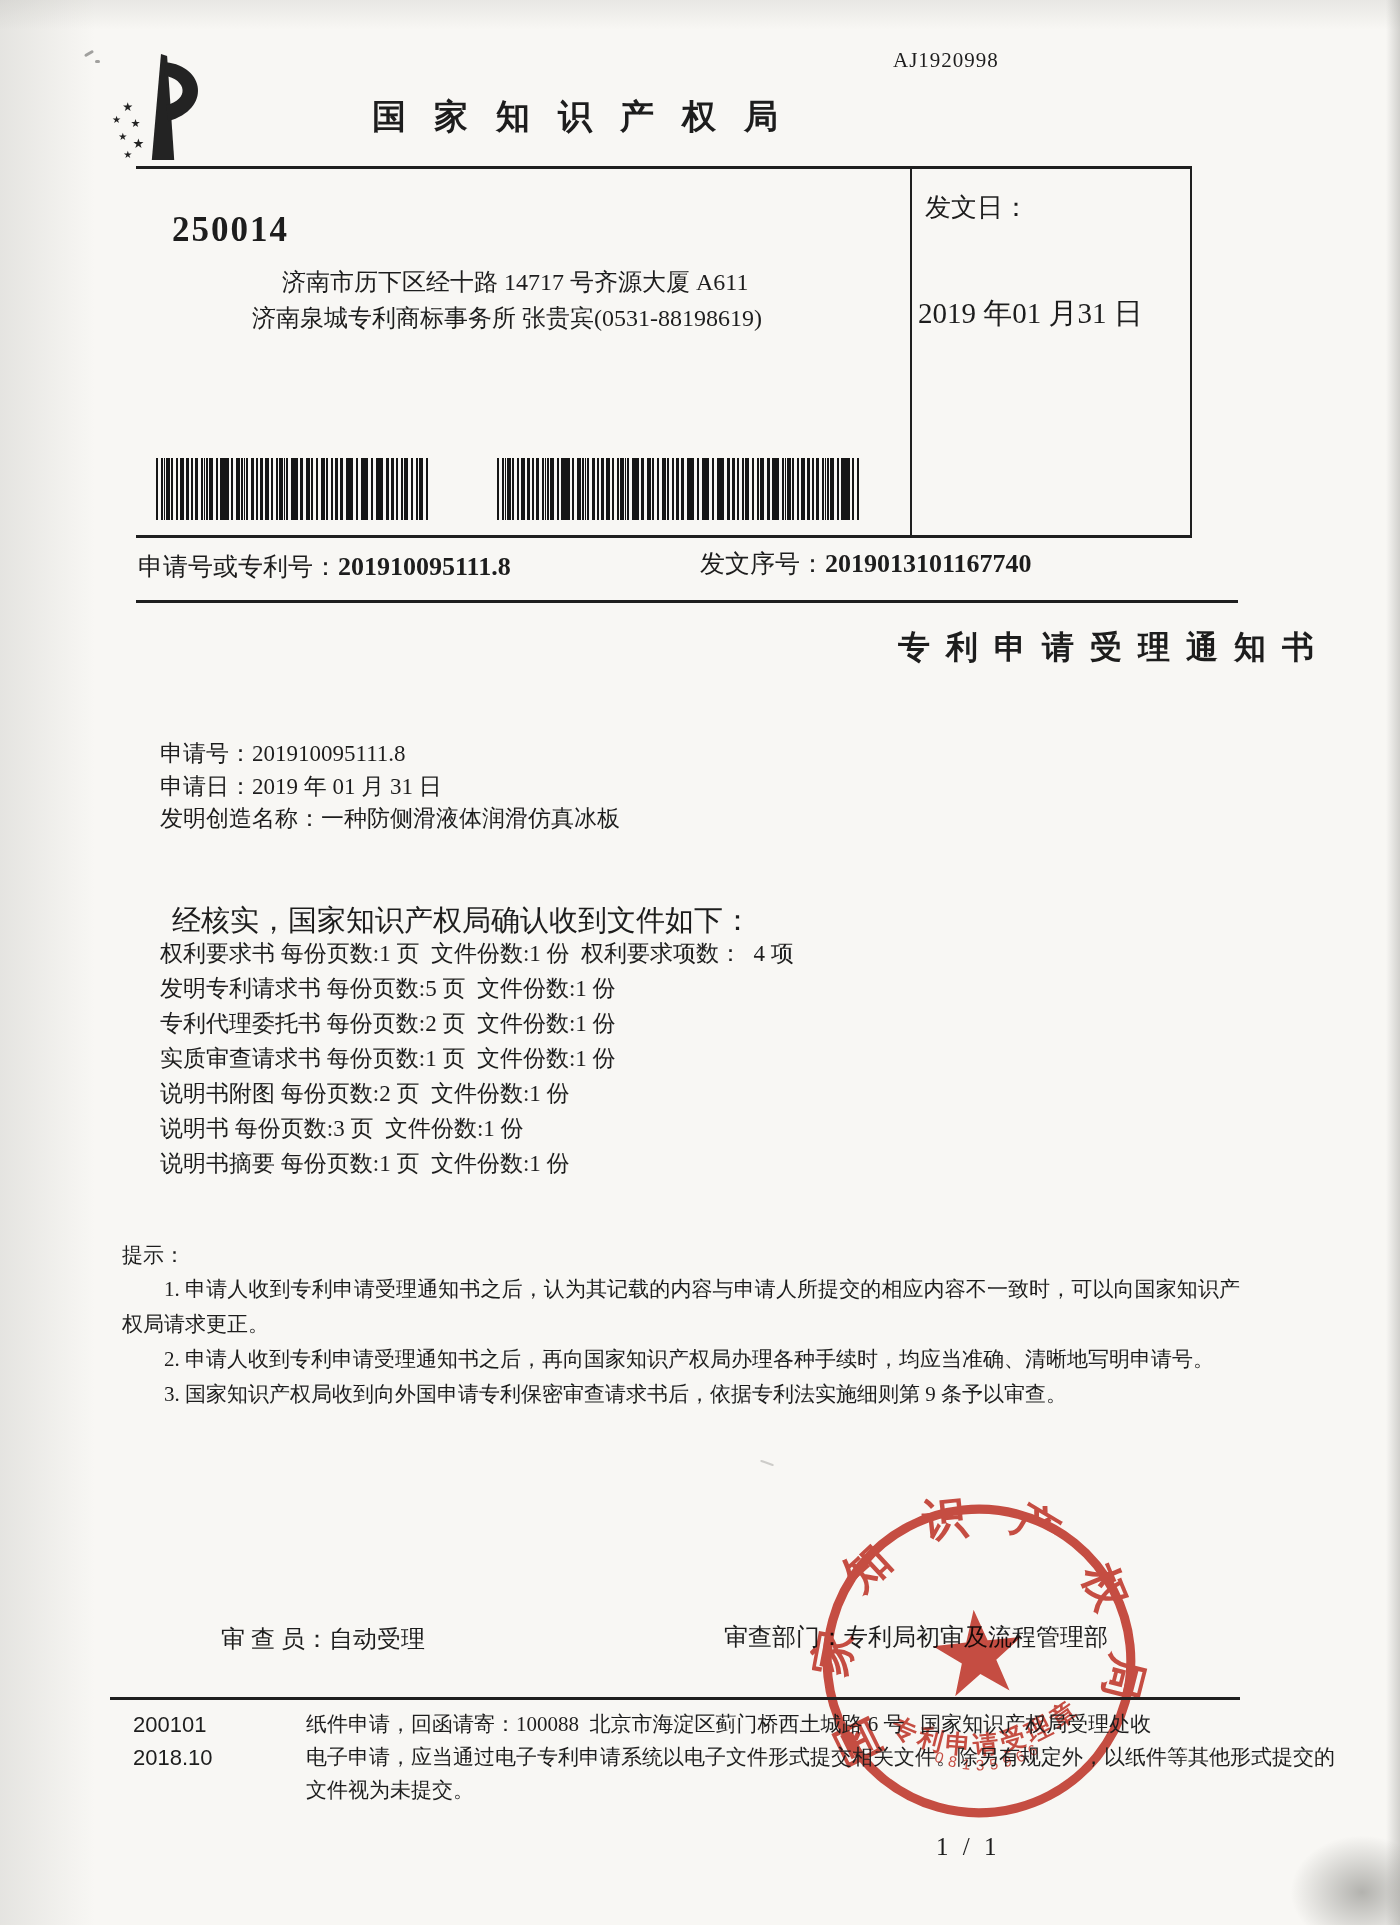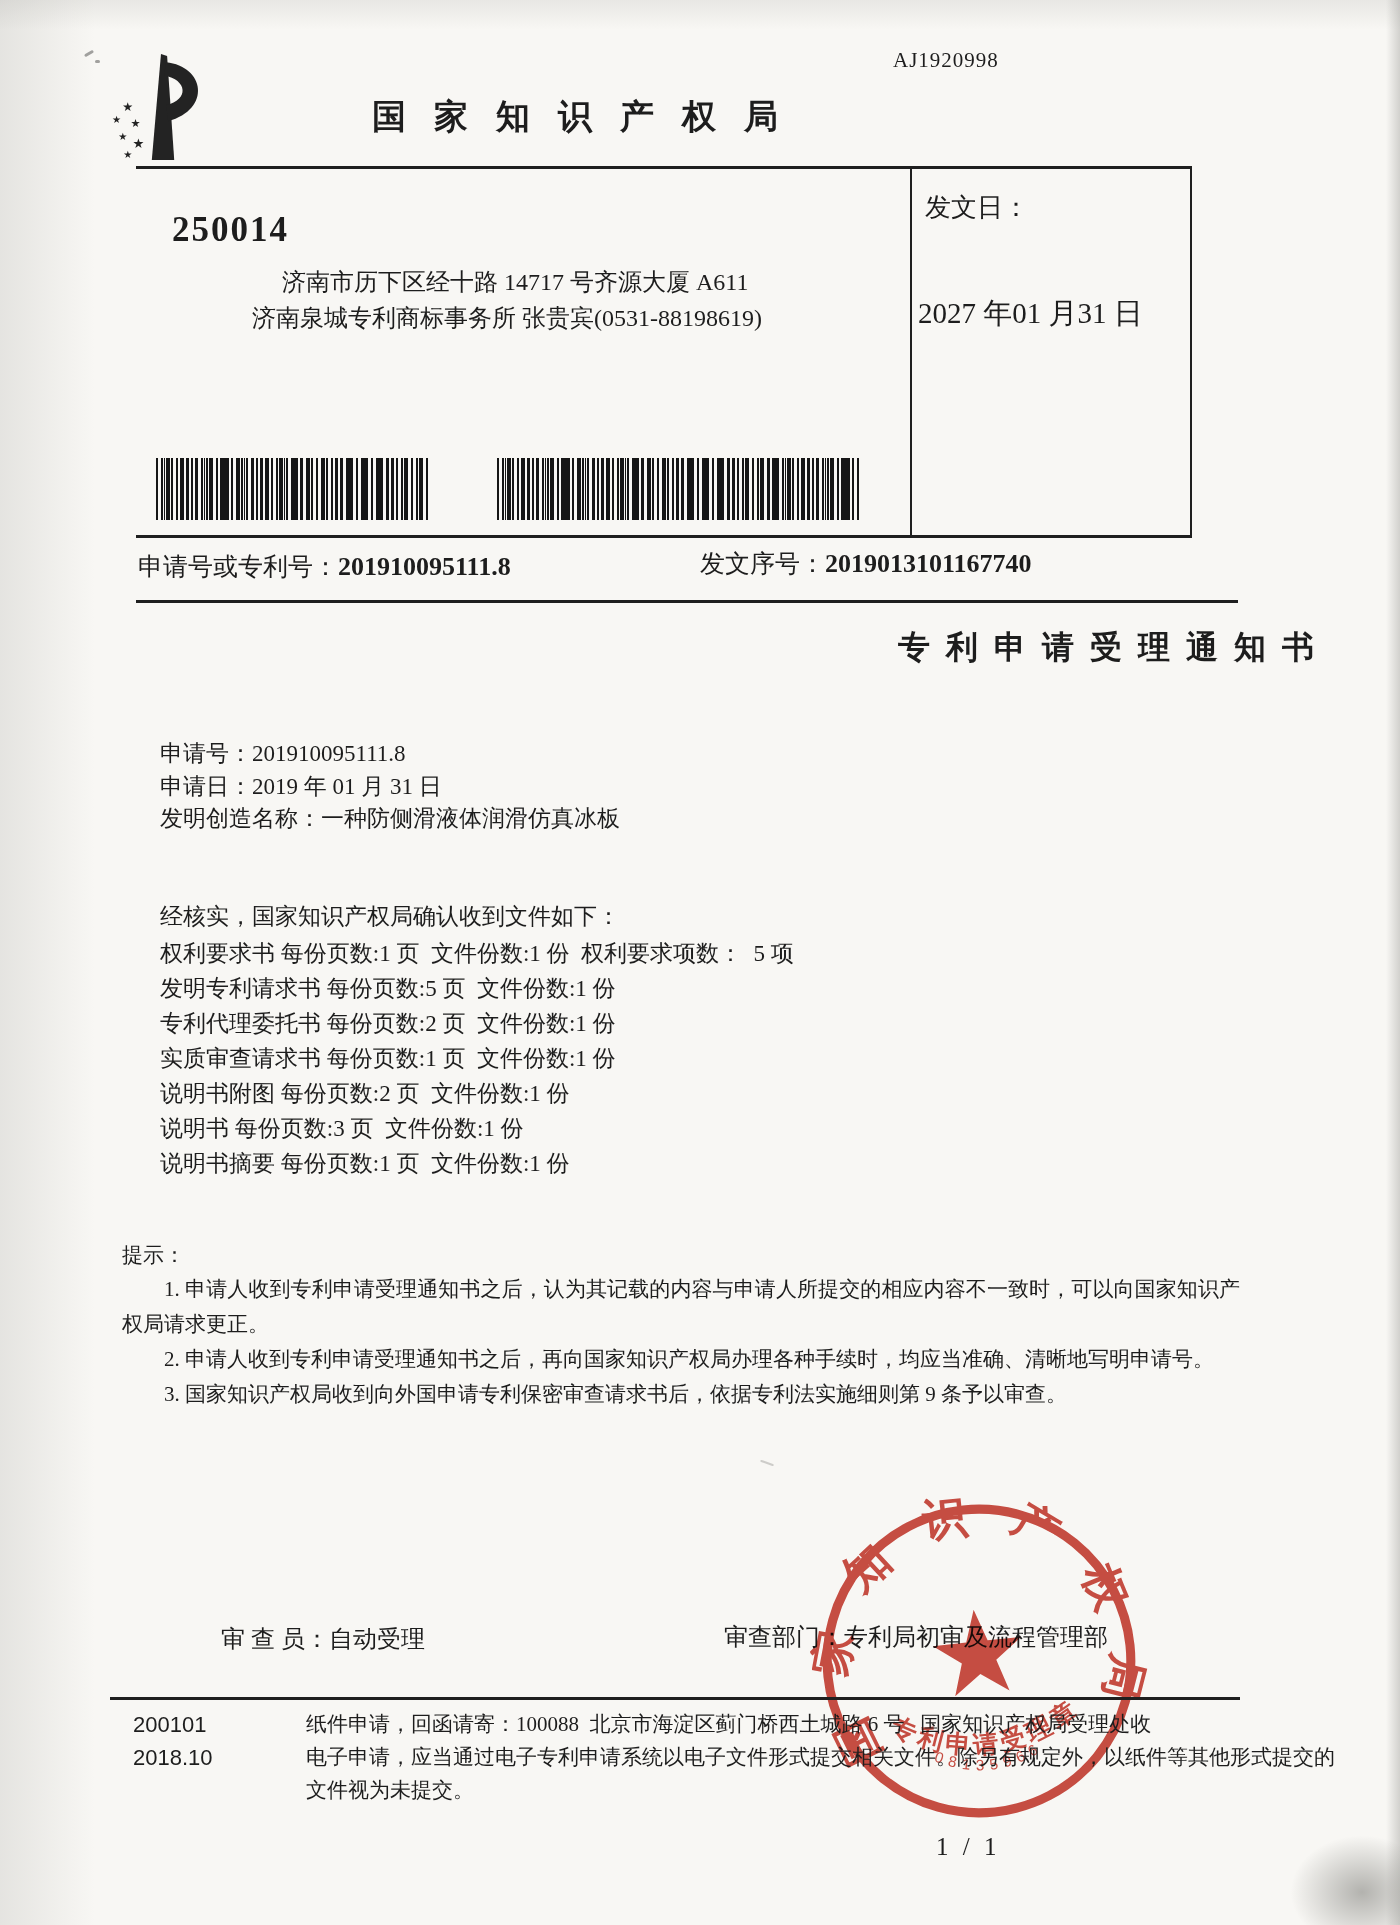--- a/index.html
+++ b/index.html
@@ -39,21 +39,21 @@
   .bc1{left:156px;top:458px;width:272px;height:62px;}
   .bc2{left:497px;top:458px;width:362px;height:62px;}
   
   .num-row{font-size:25px;white-space:nowrap;}
   .num-val{font-weight:700;font-size:26px;}
   
   .notice-title{left:0;top:594px;width:1330px;text-align:right;font-size:32px;font-weight:700;letter-spacing:16px;margin-top:32px;}
   .intro{left:133px;top:664px;width:1108px;font-size:23px;line-height:34px;text-align:justify;text-indent:2em;margin:0;}
   .detail-line{font-size:23px;line-height:32.5px;white-space:pre-wrap;}
   .file-line{font-size:23px;line-height:35px;white-space:pre-wrap;}
-  .received-intro{left:160px;top:901px;font-size:23px;white-space:pre-wrap;}
+  .received-intro{left:172px;top:901px;font-size:29px;white-space:pre-wrap;}
   
   .notes-heading{left:122px;top:1241px;font-size:21px;}
   .note{position:absolute;left:122px;width:1118px;font-size:21px;line-height:35px;text-align:justify;text-indent:2em;margin:0;}
   
   .sig{font-size:24px;white-space:pre-wrap;}
   
   .stamp{left:812px;top:1494px;width:334px;height:334px;transform:rotate(-6deg);opacity:.87;mix-blend-mode:multiply;}
   .stamp-ring{fill:none;stroke:#c43529;stroke-width:9px;}
   .stamp-star{fill:#c43529;}
   .stamp-ring-text{fill:#c43529;font-size:44px;font-weight:700;letter-spacing:38px;font-family:"Liberation Serif",serif;}
@@ -88,21 +88,21 @@
   <div class="abs vline" style="left:910px;top:166px;height:369px;"></div>
   <div class="abs vline" style="left:1190px;top:166px;height:369px;"></div>
   <div class="abs rule" style="left:136px;top:535px;width:1056px;"></div>
   <div class="abs rule" style="left:136px;top:600px;width:1102px;"></div>
 
   <div class="abs postal">250014</div>
   <div class="abs addr1">济南市历下区经十路 14717 号齐源大厦 A611</div>
   <div class="abs addr2">济南泉城专利商标事务所 张贵宾(0531-88198619)</div>
 
   <div class="abs date-label">发文日：</div>
-  <div class="abs date-value">2027 年01 月31 日</div>
+  <div class="abs date-value">2019 年01 月31 日</div>
 
   <div class="abs barcode bc1"></div>
   <div class="abs barcode bc2"></div>
 
   <div class="abs num-row" style="left:138px;top:550px;">
     <span>申请号或专利号：</span><span class="num-val">201910095111.8</span>
   </div>
   <div class="abs num-row" style="left:700px;top:547px;">
     <span>发文序号：</span><span class="num-val">2019013101167740</span>
   </div>
@@ -110,21 +110,21 @@
   <div class="abs notice-title">专利申请受理通知书</div>
 
   <div class="abs" style="left:160px;top:738px;">
     <div class="detail-line">申请号：201910095111.8</div>
     <div class="detail-line">申请日：2019 年 01 月 31 日</div>
     <div class="detail-line">发明创造名称：一种防侧滑液体润滑仿真冰板</div>
   </div>
 
   <div class="abs received-intro">经核实，国家知识产权局确认收到文件如下：</div>
   <div class="abs" style="left:160px;top:936px;">
-    <div class="file-line">权利要求书 每份页数:1 页  文件份数:1 份  权利要求项数：  5 项</div>
+    <div class="file-line">权利要求书 每份页数:1 页  文件份数:1 份  权利要求项数：  4 项</div>
     <div class="file-line">发明专利请求书 每份页数:5 页  文件份数:1 份</div>
     <div class="file-line">专利代理委托书 每份页数:2 页  文件份数:1 份</div>
     <div class="file-line">实质审查请求书 每份页数:1 页  文件份数:1 份</div>
     <div class="file-line">说明书附图 每份页数:2 页  文件份数:1 份</div>
     <div class="file-line">说明书 每份页数:3 页  文件份数:1 份</div>
     <div class="file-line">说明书摘要 每份页数:1 页  文件份数:1 份</div>
   </div>
 
   <div class="abs notes-heading">提示：</div>
   <p class="note" style="top:1272px;">1. 申请人收到专利申请受理通知书之后，认为其记载的内容与申请人所提交的相应内容不一致时，可以向国家知识产权局请求更正。</p>

